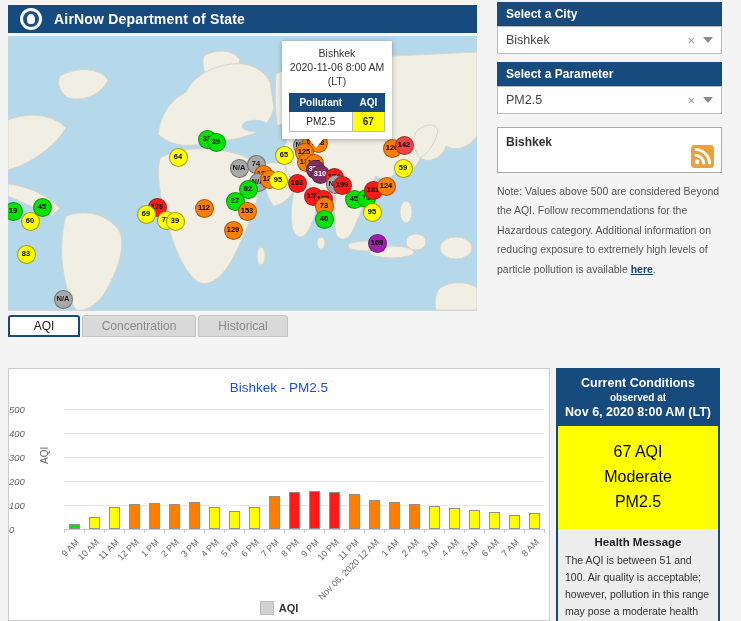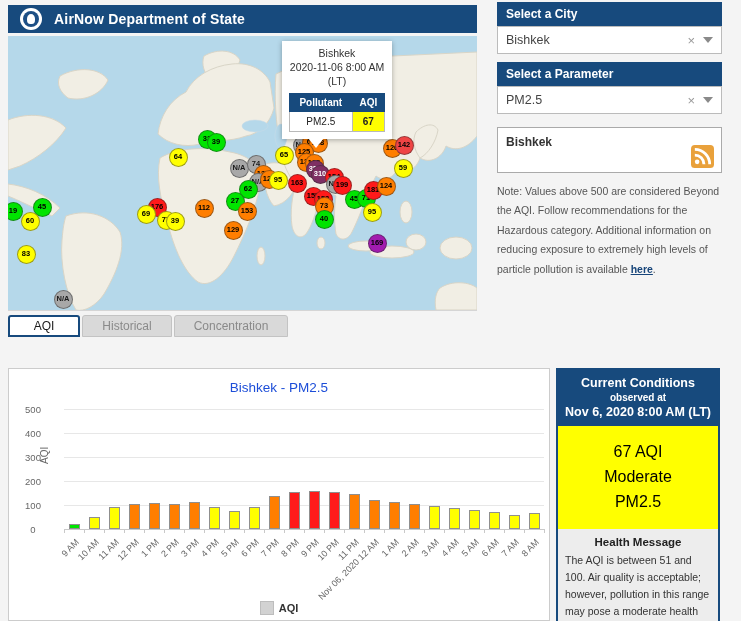--- a/index.html
+++ b/index.html
@@ -46,21 +46,21 @@
   .tab.w1{width:114px}.tab.w2{width:90px}
   .epa-line{position:absolute;left:8px;top:343px;font-size:11.5px;color:#222;}
   .epa-line a{color:#17457a;}
 
   
   .chart-box{position:absolute;left:8px;top:368px;width:542px;height:253px;background:#fff;border:1px solid #ccc;box-sizing:border-box;}
   .chart-title{position:absolute;left:0;right:0;top:11px;text-align:center;font-size:13.5px;color:#1d4ed8;}
   #plot{position:absolute;left:0;top:0;width:100%;height:100%;}
   .gridline{position:absolute;left:55px;width:480px;height:1px;background:#e7e7e7;}
   .baseline{position:absolute;left:55px;top:160px;width:481px;height:1px;background:#c9c9c9;}
-  .ytick{position:absolute;left:0;width:48px;text-align:center;font-size:9.5px;color:#666;}
+  .ytick{position:absolute;left:0;width:48px;text-align:left;font-size:9.5px;color:#666;font-style:italic;}
   .xtick{position:absolute;width:1px;height:4px;background:#c9c9c9;}
   .bar{position:absolute;width:11px;border:1px solid #8f8f8f;box-sizing:border-box;}
   .xlabel{position:absolute;width:110px;text-align:right;font-size:9px;color:#666;transform:rotate(-45deg);transform-origin:100% 0;white-space:nowrap;}
   .y-title{position:absolute;left:30px;top:95px;font-size:10px;color:#666;transform:rotate(-90deg);transform-origin:left top;}
   .legend{position:absolute;left:0;right:0;top:232px;display:flex;align-items:center;justify-content:center;gap:5px;}
   .legend-swatch{width:12px;height:12px;background:#d2d2d2;border:1px solid #bdbdbd;}
   .legend-label{font-size:11px;font-weight:bold;color:#333;}
 
   
   .conditions{position:absolute;left:556px;top:368px;width:164px;height:253px;border:2px solid #174a7d;box-sizing:border-box;background:#eee;display:flex;flex-direction:column;}
@@ -212,22 +212,22 @@
       <circle cx="6.4" cy="17.6" r="2.4" fill="#fff"></circle>
       <path d="M4 10.5 A 9.5 9.5 0 0 1 13.5 20" stroke="#fff" stroke-width="3" fill="none"></path>
       <path d="M4 4.5 A 15.5 15.5 0 0 1 19.5 20" stroke="#fff" stroke-width="3" fill="none"></path>
     </svg>
   </div>
 
   <div class="note"><span>Note: Values above 500 are considered Beyond the AQI. Follow recommendations for the Hazardous category. Additional information on reducing exposure to extremely high levels of particle pollution is available </span><a href="#">here</a><span>.</span></div>
 
   <div class="tabs">
     <div class="tab active">AQI</div>
+    <div class="tab inactive w1">Concentration</div>
     <div class="tab inactive w2">Historical</div>
-    <div class="tab inactive w1">Concentration</div>
   </div>
 
 
   <div class="chart-box">
     <div class="chart-title">Bishkek - PM2.5</div>
     <div class="y-title">AQI</div>
     <div id="plot">
       <div class="baseline"></div>
     <div class="ytick" style="top: 155px;">0</div>
         <div class="gridline" style="top: 136px;"></div>

